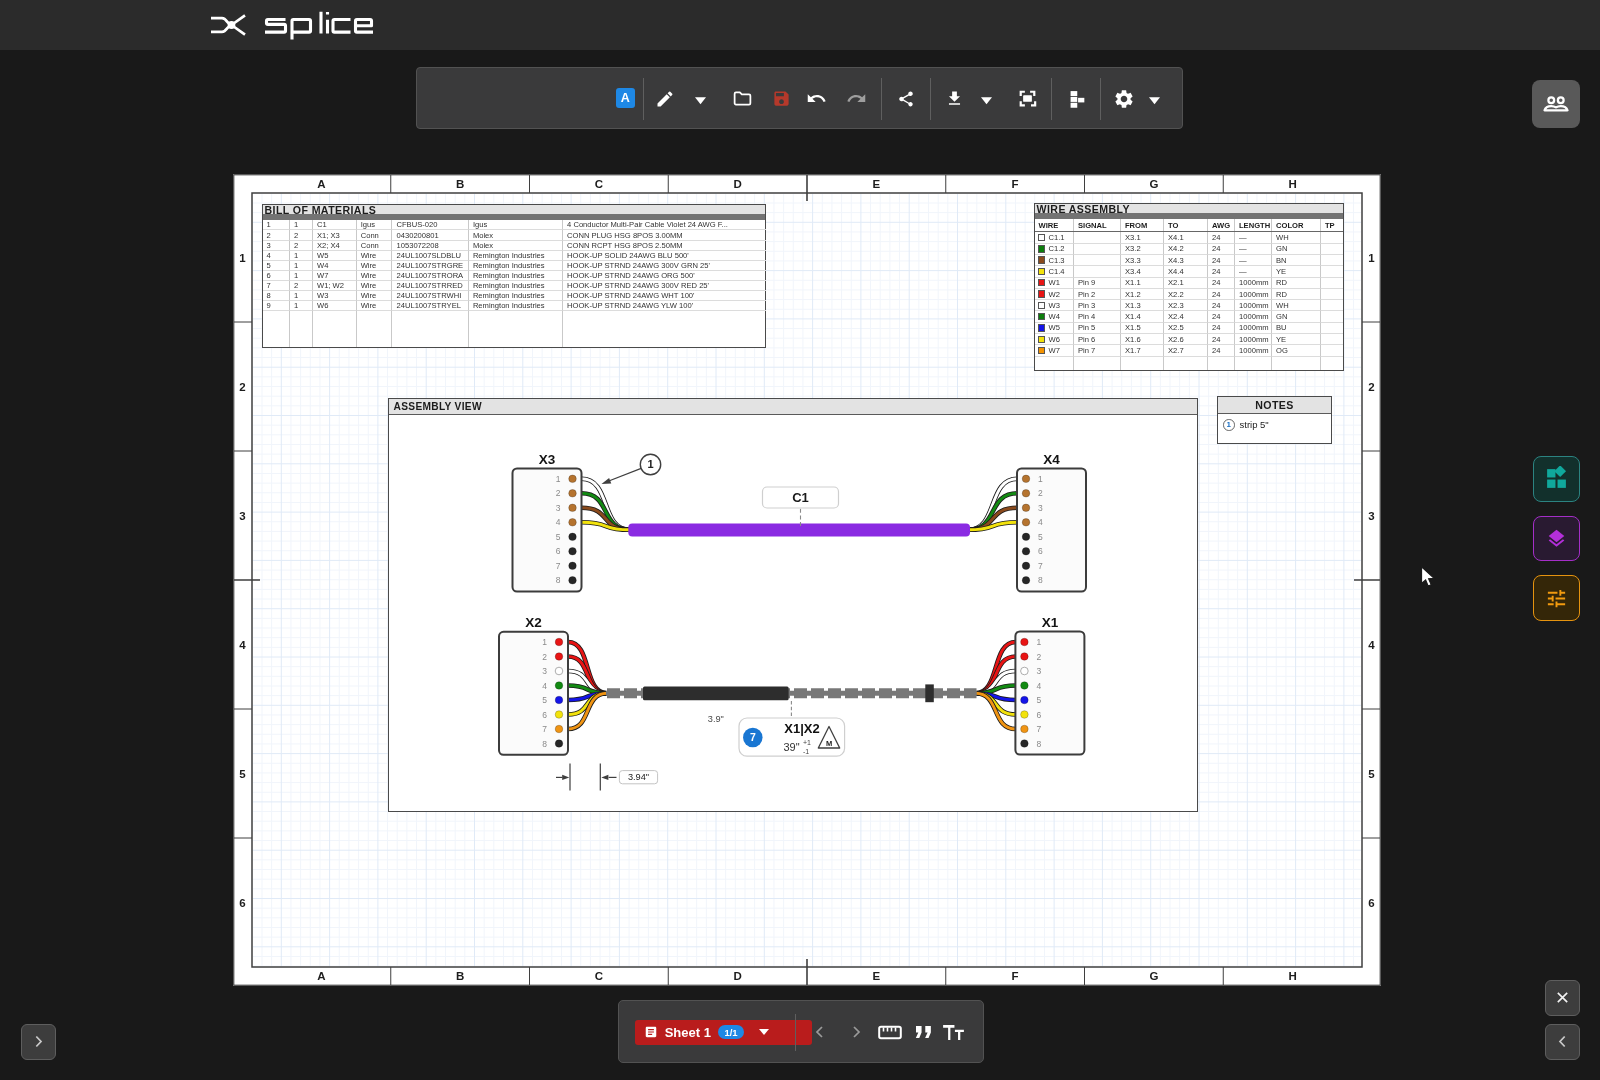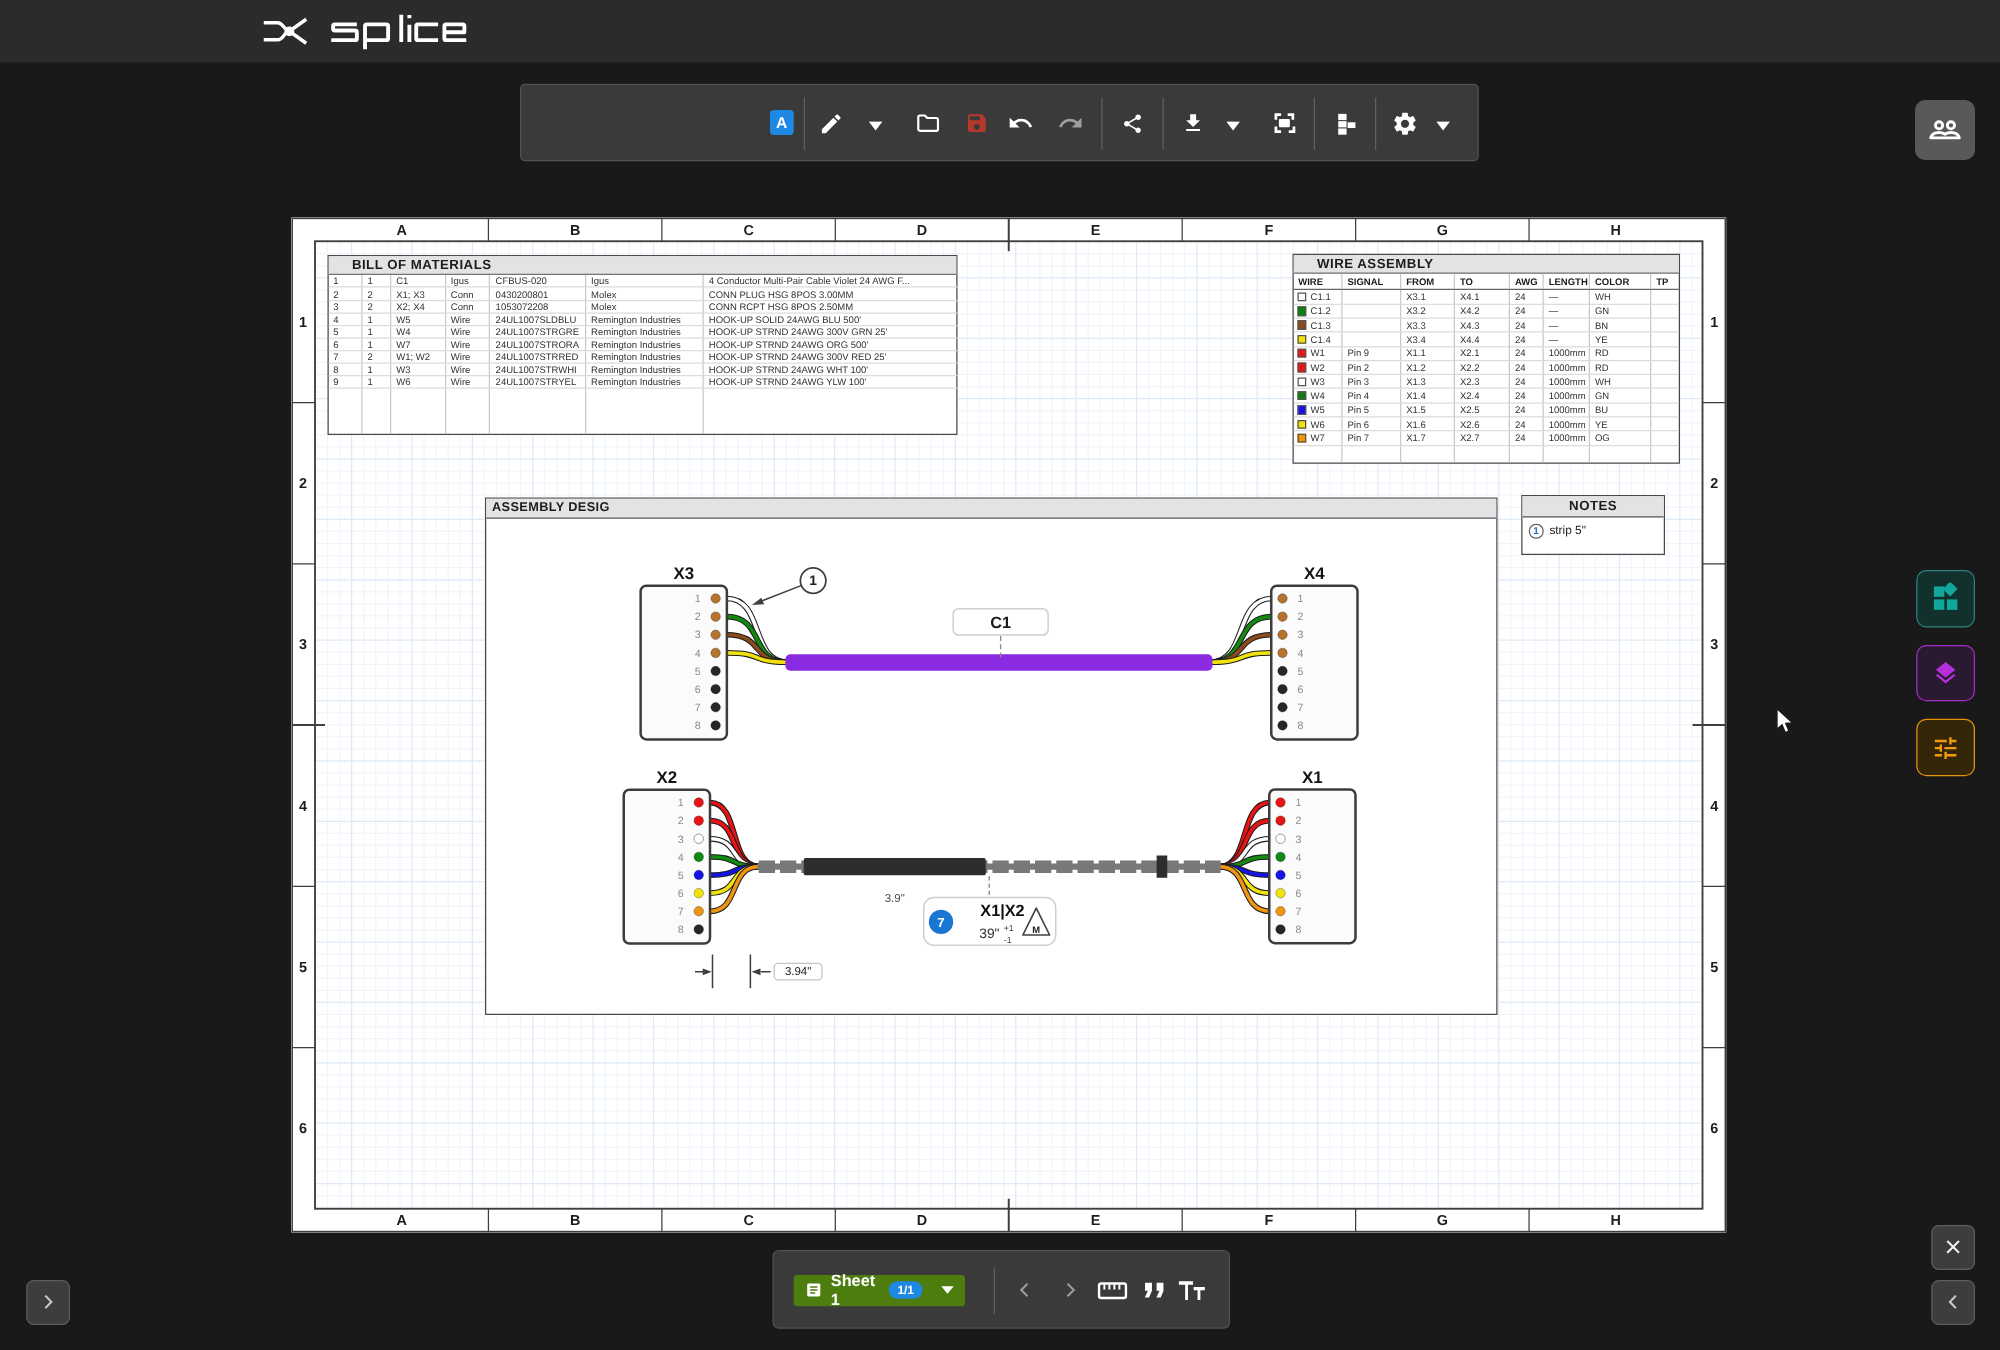--- a/index.html
+++ b/index.html
@@ -31,22 +31,22 @@
 #btn-orange { left:1532.6px; top:575.2px; width:47px; height:45.7px; background:#342608; border:1.4px solid #e5930f; }
 #btn-close { left:1544.5px; top:980px; width:35px; height:35.5px; background:#3d3d3d; border:1px solid #5e5e5e; border-radius:6px; }
 #btn-collapse-right { left:1544.5px; top:1024px; width:35px; height:35.5px; background:#3d3d3d; border:1px solid #5e5e5e; border-radius:6px; }
 #btn-expand-left { left:20.7px; top:1024px; width:35.5px; height:35.8px; background:#3d3d3d; border:1px solid #5e5e5e; border-radius:6px; }
 
 #sheet { position:absolute; left:233px; top:174px; width:1148px; height:812px; background:#ffffff; }
 #sheet svg { position:absolute; }
 #sheet svg text { font-family:"Liberation Sans","DejaVu Sans",sans-serif; }
 
 .dtable { position:absolute; background:#fff; border:1.3px solid #4a4a4a; display:flex; flex-direction:column; }
-.dtitle { height:15.4px; background:#e3e3e3; border-bottom:1px solid #737373; font-size:10.6px; font-weight:bold;
-  color:#1c1c1c; padding-left:19px; letter-spacing:0.4px; display:flex; align-items:center; flex:none; }
+.dtitle { height:15.4px; background:#e3e3e3; border-bottom:6px solid #737373; font-size:10.6px; font-weight:bold;
+  color:#1c1c1c; padding-left:2px; letter-spacing:0.4px; display:flex; align-items:center; flex:none; }
 .dbody { flex:1; display:flex; flex-direction:column; min-height:0; }
 .drow { display:flex; height:10.1px; flex:none; }
 .wsrow { height:11.3px; }
 .drow.dhead { height:13.9px; border-bottom:1.2px solid #666; font-weight:bold; }
 .drow.dhead .dcell { color:#1c1c1c; border-bottom:none; }
 .wsrow.dhead { height:13px; }
 .drow.dfill { flex:1; }
 .drow.dfill .dcell { border-bottom:none; }
 .dcell { flex:none; border-right:1px solid #c9c9c9; border-bottom:1px solid #dcdcdc; color:#323232;
   font-size:7.6px; line-height:9px; padding:0 0 0 4px; white-space:nowrap; overflow:hidden;
@@ -64,21 +64,21 @@
   font-size:8px; font-weight:bold; text-align:center; line-height:10.5px; flex:none; }
 .notetext { font-size:9.5px; color:#222; }
 
 #assemblybox { position:absolute; left:154.6px; top:223.6px; width:810px; height:414px; background:#fff;
   border:1.2px solid #4a4a4a; }
 #assemblybox .atitle { height:16.4px; background:#e3e3e3; border-bottom:1px solid #5a5a5a; font-size:10.2px;
   font-weight:bold; color:#1c1c1c; padding-left:5px; line-height:16px; letter-spacing:0.3px; }
 
 #sheetbar { position:absolute; left:617.5px; top:999.5px; width:366px; height:63px; background:#3a3a3b;
   border:1px solid #525252; border-radius:5px; }
-#sheetbtn { position:absolute; left:16.2px; top:19.2px; width:137px; height:25px; background:#4d7c0f;
+#sheetbtn { position:absolute; left:16.2px; top:19.2px; width:177px; height:25px; background:#b91c1c;
   border-radius:3px; display:flex; align-items:center; padding:0 9px; gap:7px; cursor:pointer; }
 #sheetbtn .sname { color:#fff; font-size:13px; font-weight:600; }
 #sheetbtn .badge { background:#1e88e5; color:#fff; font-size:9.5px; font-weight:bold; border-radius:8px;
   padding:1.5px 6.5px; }
 #sheetbtn .scaret { width:0; height:0; border-left:5.5px solid transparent; border-right:5.5px solid transparent;
   border-top:6.5px solid #fff; margin-left:8px; }
 #sheetbar .sdiv { position:absolute; left:176.7px; top:13px; width:1px; height:37px; background:#5f5f5f; }
 .sbicon { position:absolute; display:inline-flex; cursor:pointer; }
 
 #cursor { position:absolute; left:1420px; top:566px; }
@@ -536,21 +536,21 @@
 <div class="dcell" style="width:43px"></div>
 <div class="dcell" style="width:44px"></div>
 <div class="dcell" style="width:27px"></div>
 <div class="dcell" style="width:37px"></div>
 <div class="dcell" style="width:49px"></div>
 <div class="dcell" style="width:21.6px"></div>
 </div>
 </div>
     </div>
 <div id="assemblybox">
-  <div class="atitle"><span>ASSEMBLY DESIG</span></div>
+  <div class="atitle"><span>ASSEMBLY VIEW</span></div>
 </div>
 <div id="notes">
   <div class="ntitle"><span>NOTES</span></div>
   <div class="noterow">
     <span class="notecirc">1</span>
     <span class="notetext">strip 5"</span>
   </div>
 </div>
 <svg class="abs" width="1148" height="812" viewBox="0 0 1148 812" style="left:0;top:0">
 <g>

